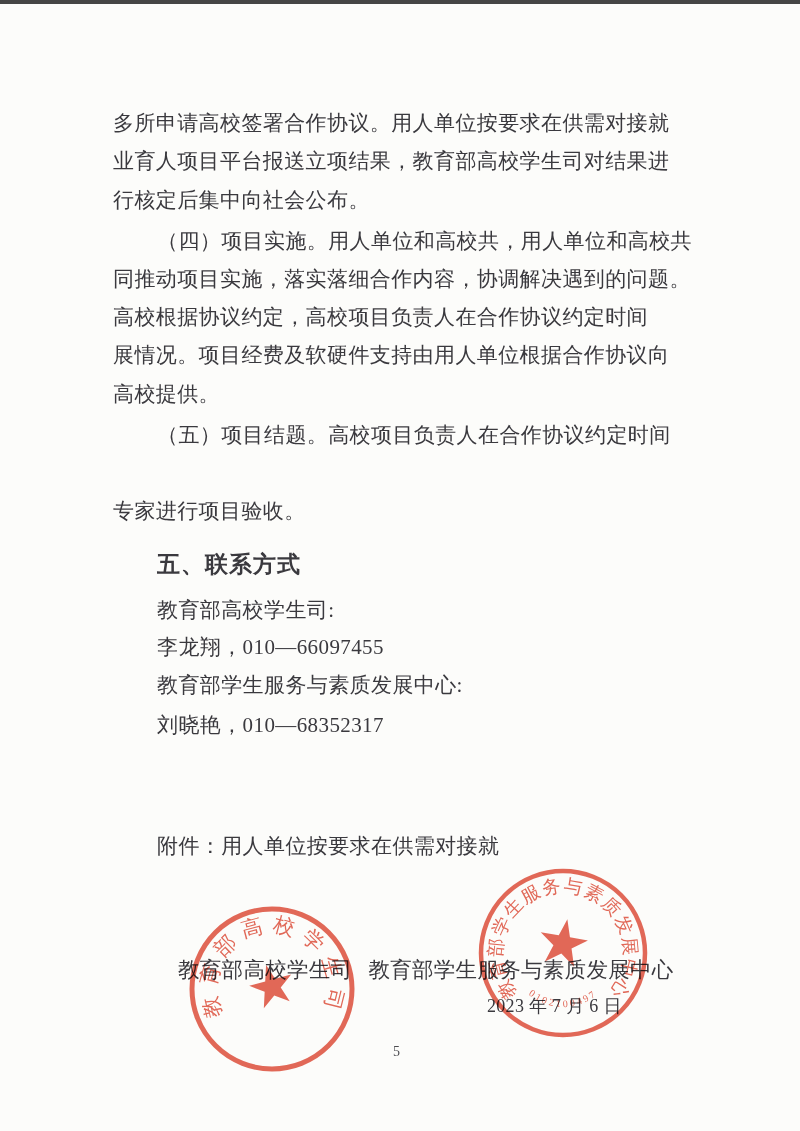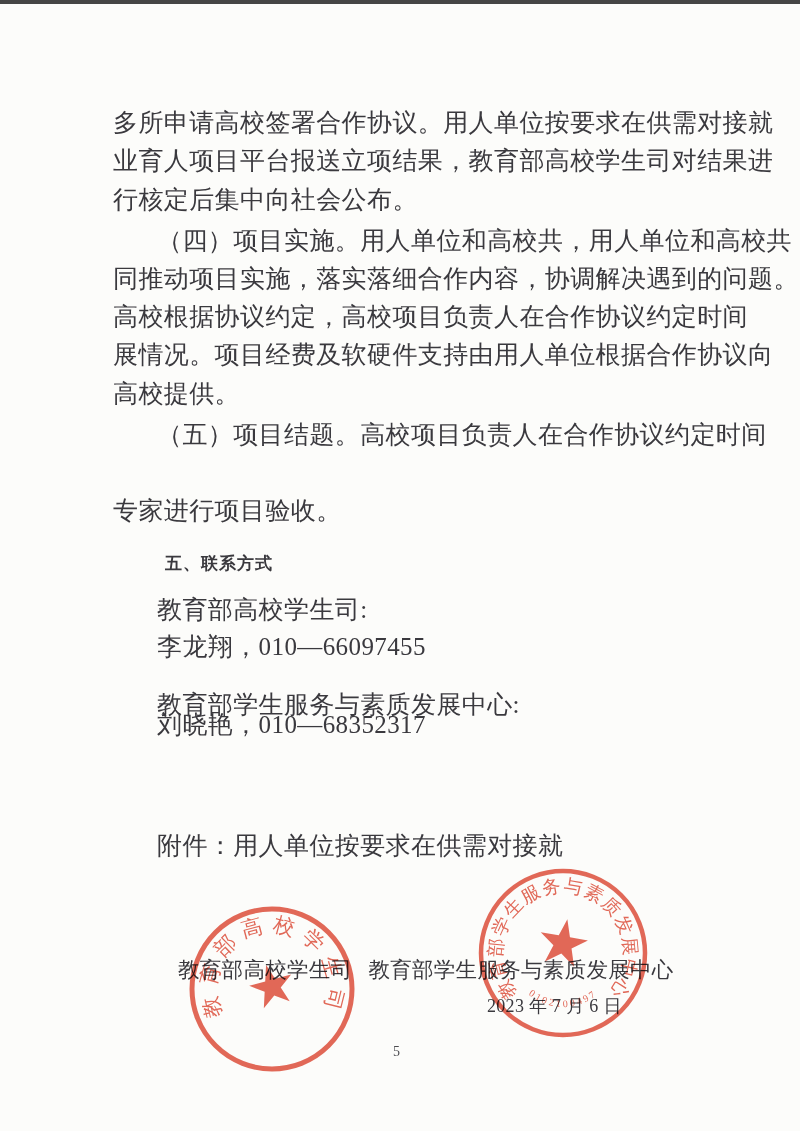--- a/index.html
+++ b/index.html
@@ -15,33 +15,32 @@
     background: #fcfcfa;
   }
   .scan-edge {
     position: absolute; top: 0; left: 0;
     width: 100%; height: 4px;
     background: #454545;
   }
   .line {
     position: absolute;
     left: 113px;
-    font-size: 25px;
+    font-size: 21px;
     line-height: 26px;
     color: #3a393e;
     letter-spacing: 0.4px;
     white-space: nowrap;
   }
   .line.indent { left: 157px; }
   .line.heading {
-    font-family: Liberation Serif, serif;
+    font-family: Liberation Sans, sans-serif;
     font-weight: bold;
-    font-size: 17px;
+    font-size: 23px;
     letter-spacing: 1px;
-    margin-left: 8px;
   }
   .sig-row {
     position: absolute;
     left: 178px; top: 955px;
     display: flex; gap: 16px;
     font-size: 21.5px;
     color: #3a393e;
     letter-spacing: 0.3px;
     white-space: nowrap;
   }
@@ -84,21 +83,21 @@
   <div class="line indent" style="top:228px">（四）项目实施。用人单位和高校共，用人单位和高校共</div>
   <div class="line" style="top:266px">同推动项目实施，落实落细合作内容，协调解决遇到的问题。</div>
   <div class="line" style="top:304px">高校根据协议约定，高校项目负责人在合作协议约定时间</div>
   <div class="line" style="top:342px">展情况。项目经费及软硬件支持由用人单位根据合作协议向</div>
   <div class="line" style="top:381px">高校提供。</div>
   <div class="line indent" style="top:422px">（五）项目结题。高校项目负责人在合作协议约定时间</div>
   <div class="line" style="top:498px">专家进行项目验收。</div>
   <div class="line indent heading" style="top:551px">五、联系方式</div>
   <div class="line indent" style="top:597px">教育部高校学生司:</div>
   <div class="line indent" style="top:634px">李龙翔，010—66097455</div>
-  <div class="line indent" style="top:692px">教育部学生服务与素质发展中心:</div>
+  <div class="line indent" style="top:672px">教育部学生服务与素质发展中心:</div>
   <div class="line indent" style="top:712px">刘晓艳，010—68352317</div>
   <div class="line indent" style="top:833px">附件：用人单位按要求在供需对接就</div>
 
   <div class="sig-row">
     <span>教育部高校学生司</span>
     <span>教育部学生服务与素质发展中心</span>
   </div>
   <div class="date-row">2023 年 7 月 6 日</div>
 
   <div class="page-num">5</div>

